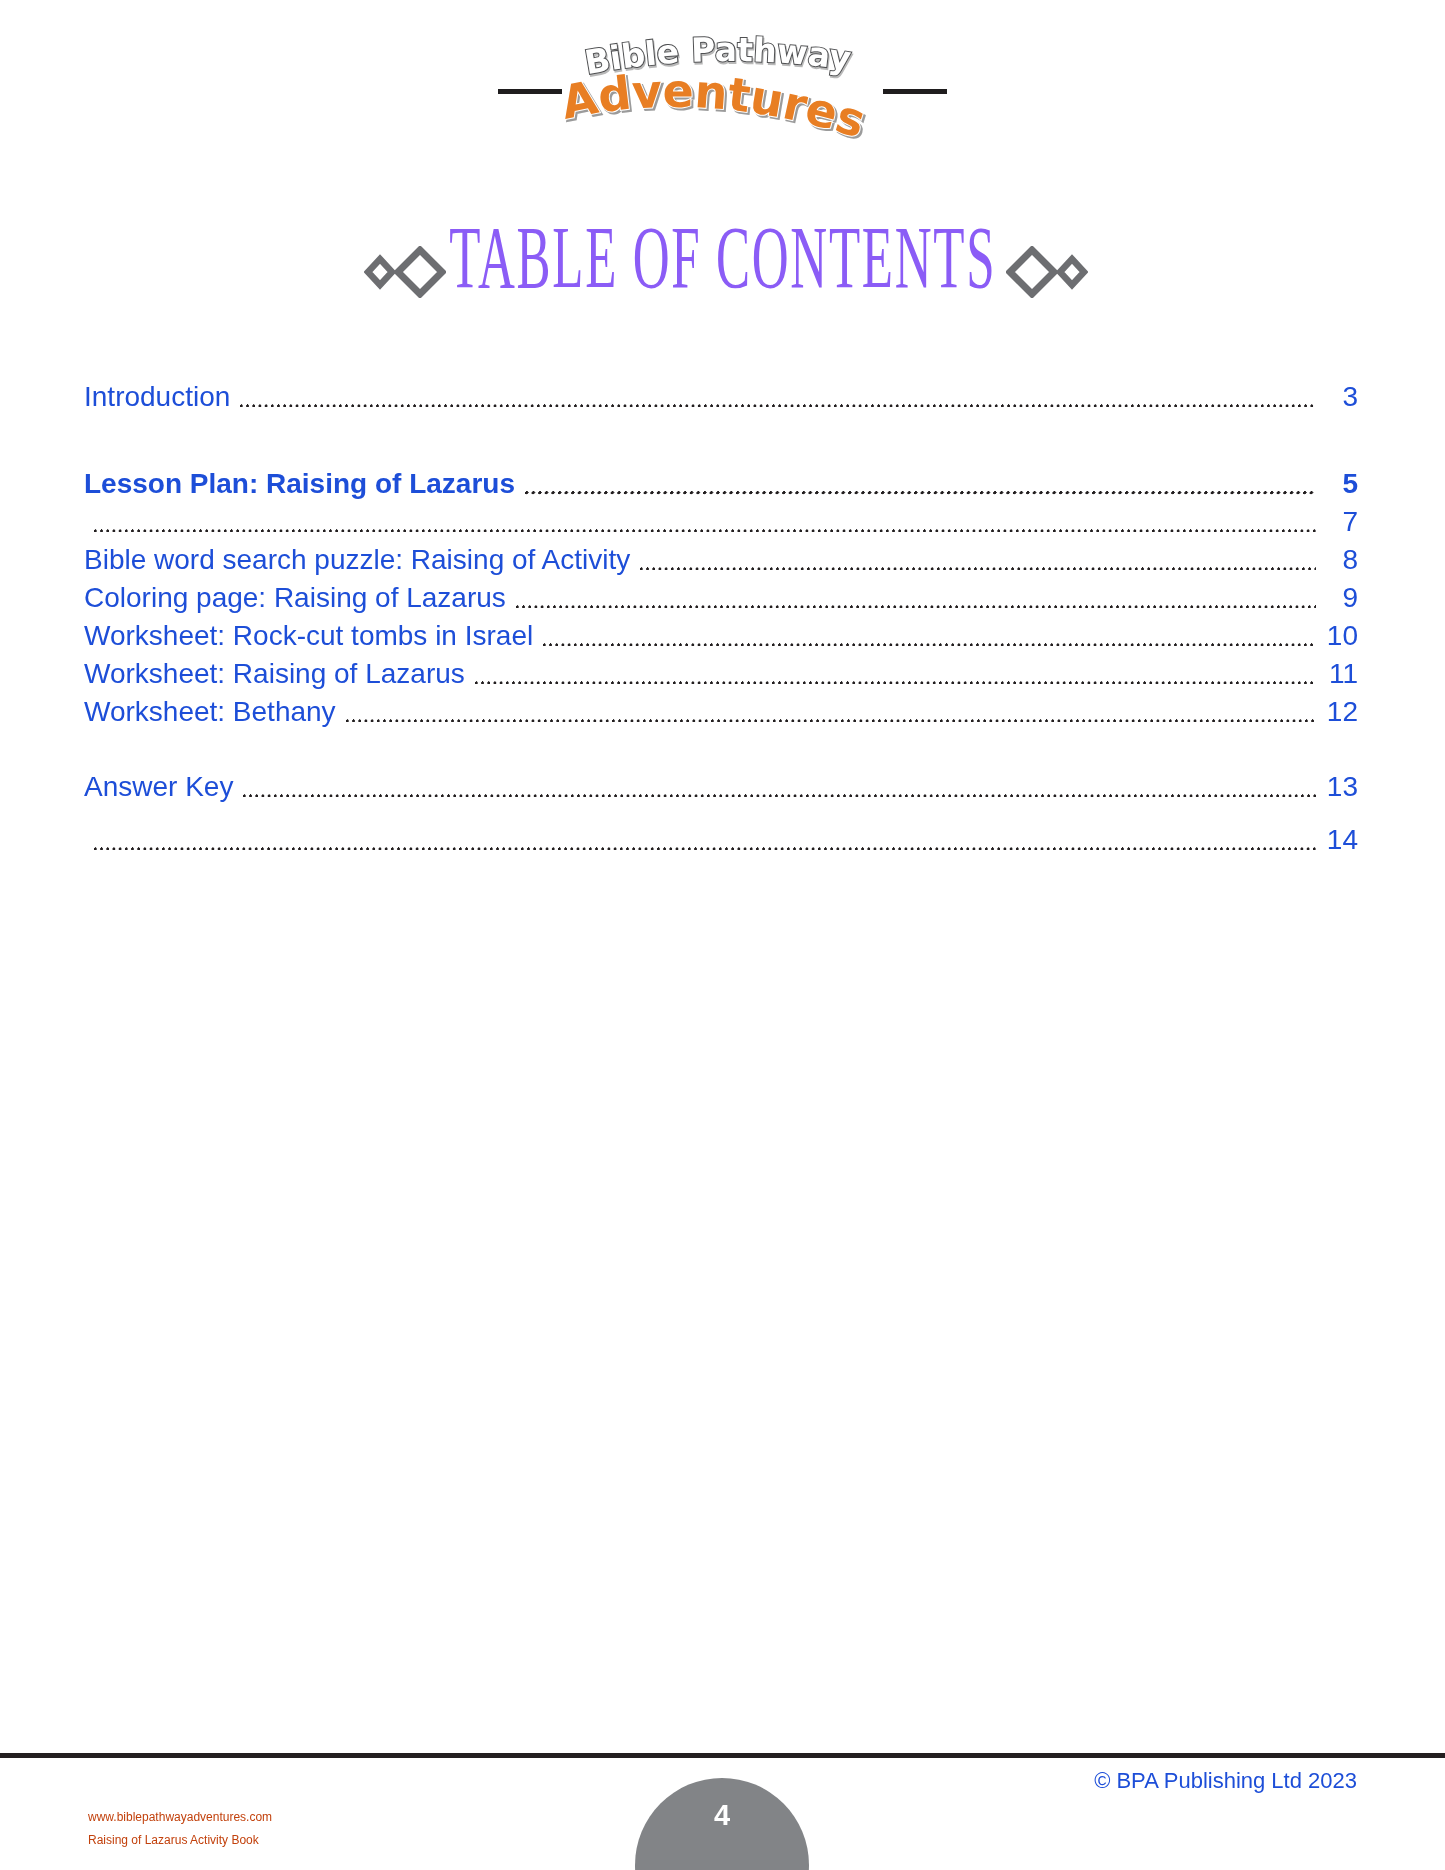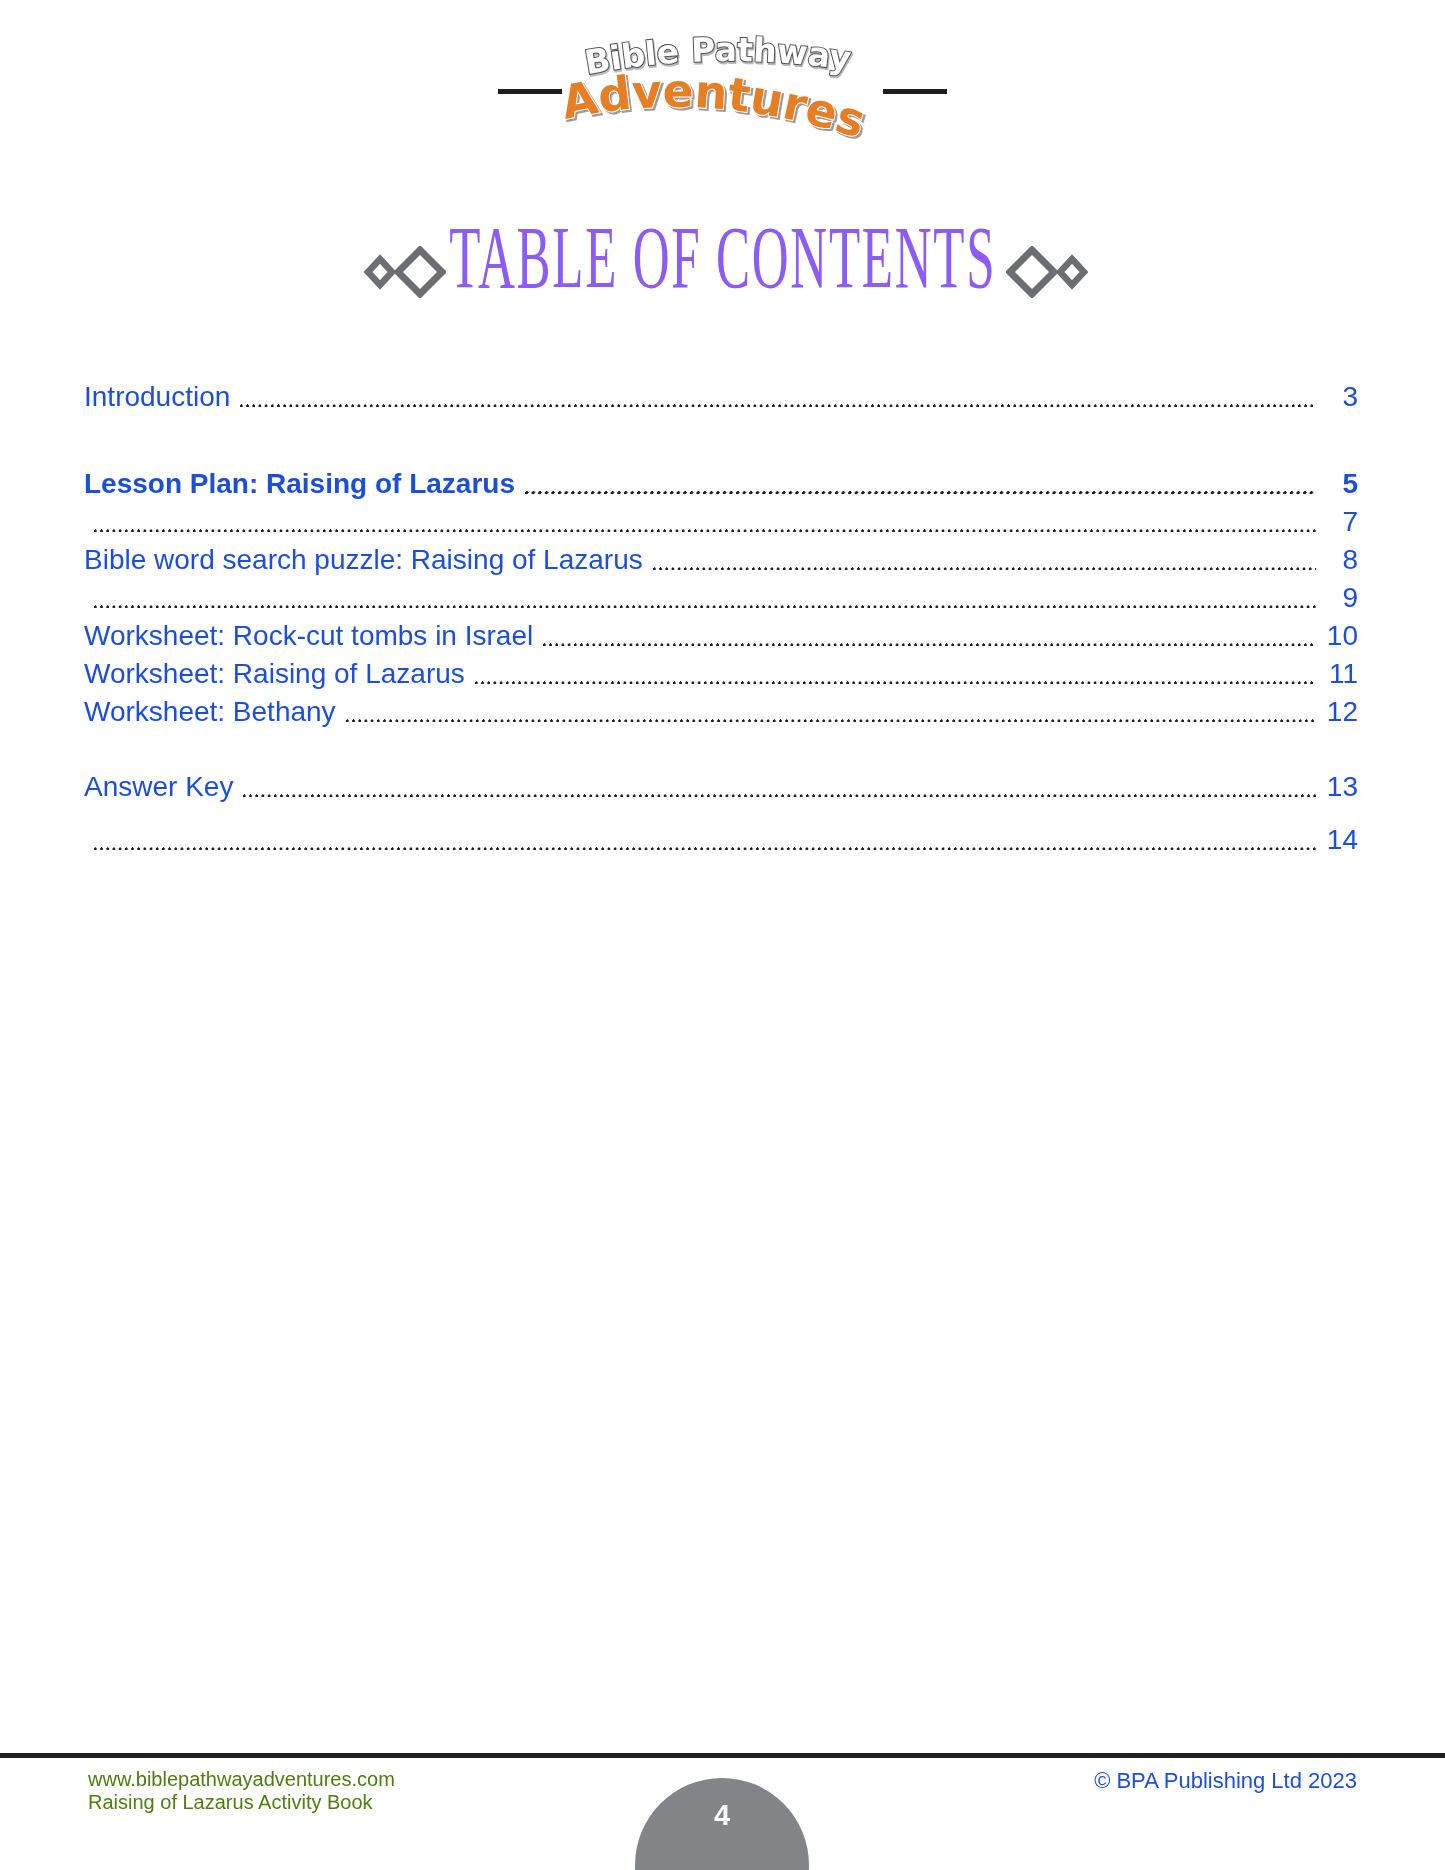--- a/index.html
+++ b/index.html
@@ -52,21 +52,21 @@
     background-size:6.2px 4px;background-repeat:repeat-x;
   }
   .toc-row.bold .leader::after{
     background-image:radial-gradient(circle at 1.7px 1.8px,#231f20 1.6px,transparent 1.75px);
     background-size:6.6px 4px;
   }
   .toc-page{white-space:nowrap;min-width:36px;text-align:right;}
 
   
   .footer-rule{position:absolute;left:0;top:1753px;width:100%;height:5px;background:#231f20;}
-  .footer-left{position:absolute;left:88px;top:1768px;font-size:20px;line-height:23px;color:#4d7c0f;}
+  .footer-left{position:absolute;left:88px;top:1806px;font-size:12px;line-height:23px;color:#c2410c;}
   .footer-left .site{cursor:pointer;}
   .footer-right{position:absolute;right:88px;top:1768px;font-size:22px;color:#1d4ed8;}
   .page-circle{
     position:absolute;left:635px;top:1778px;width:174px;height:174px;
     border-radius:50%;background:#828487;
     text-align:center;box-sizing:border-box;padding-top:21px;
   }
   .page-circle span{color:#ffffff;font-size:29px;font-weight:bold;}
 </style>
 </head>
@@ -113,26 +113,27 @@
       <span class="leader"></span>
       <span class="toc-page">5</span>
     </div>
 
     <div class="toc-row">
       <span class="leader"></span>
       <span class="toc-page">7</span>
     </div>
 
     <div class="toc-row">
-      <span class="toc-label">Bible word search puzzle: Raising of Lazarus</span>
+      <span class="toc-label">Bible word search puzzle: Raising of Activity</span>
       <span class="leader"></span>
       <span class="toc-page">8</span>
     </div>
 
     <div class="toc-row">
+      <span class="toc-label">Coloring page: Raising of Lazarus</span>
       <span class="leader"></span>
       <span class="toc-page">9</span>
     </div>
 
     <div class="toc-row">
       <span class="toc-label">Worksheet: Rock-cut tombs in Israel</span>
       <span class="leader"></span>
       <span class="toc-page">10</span>
     </div>
 

